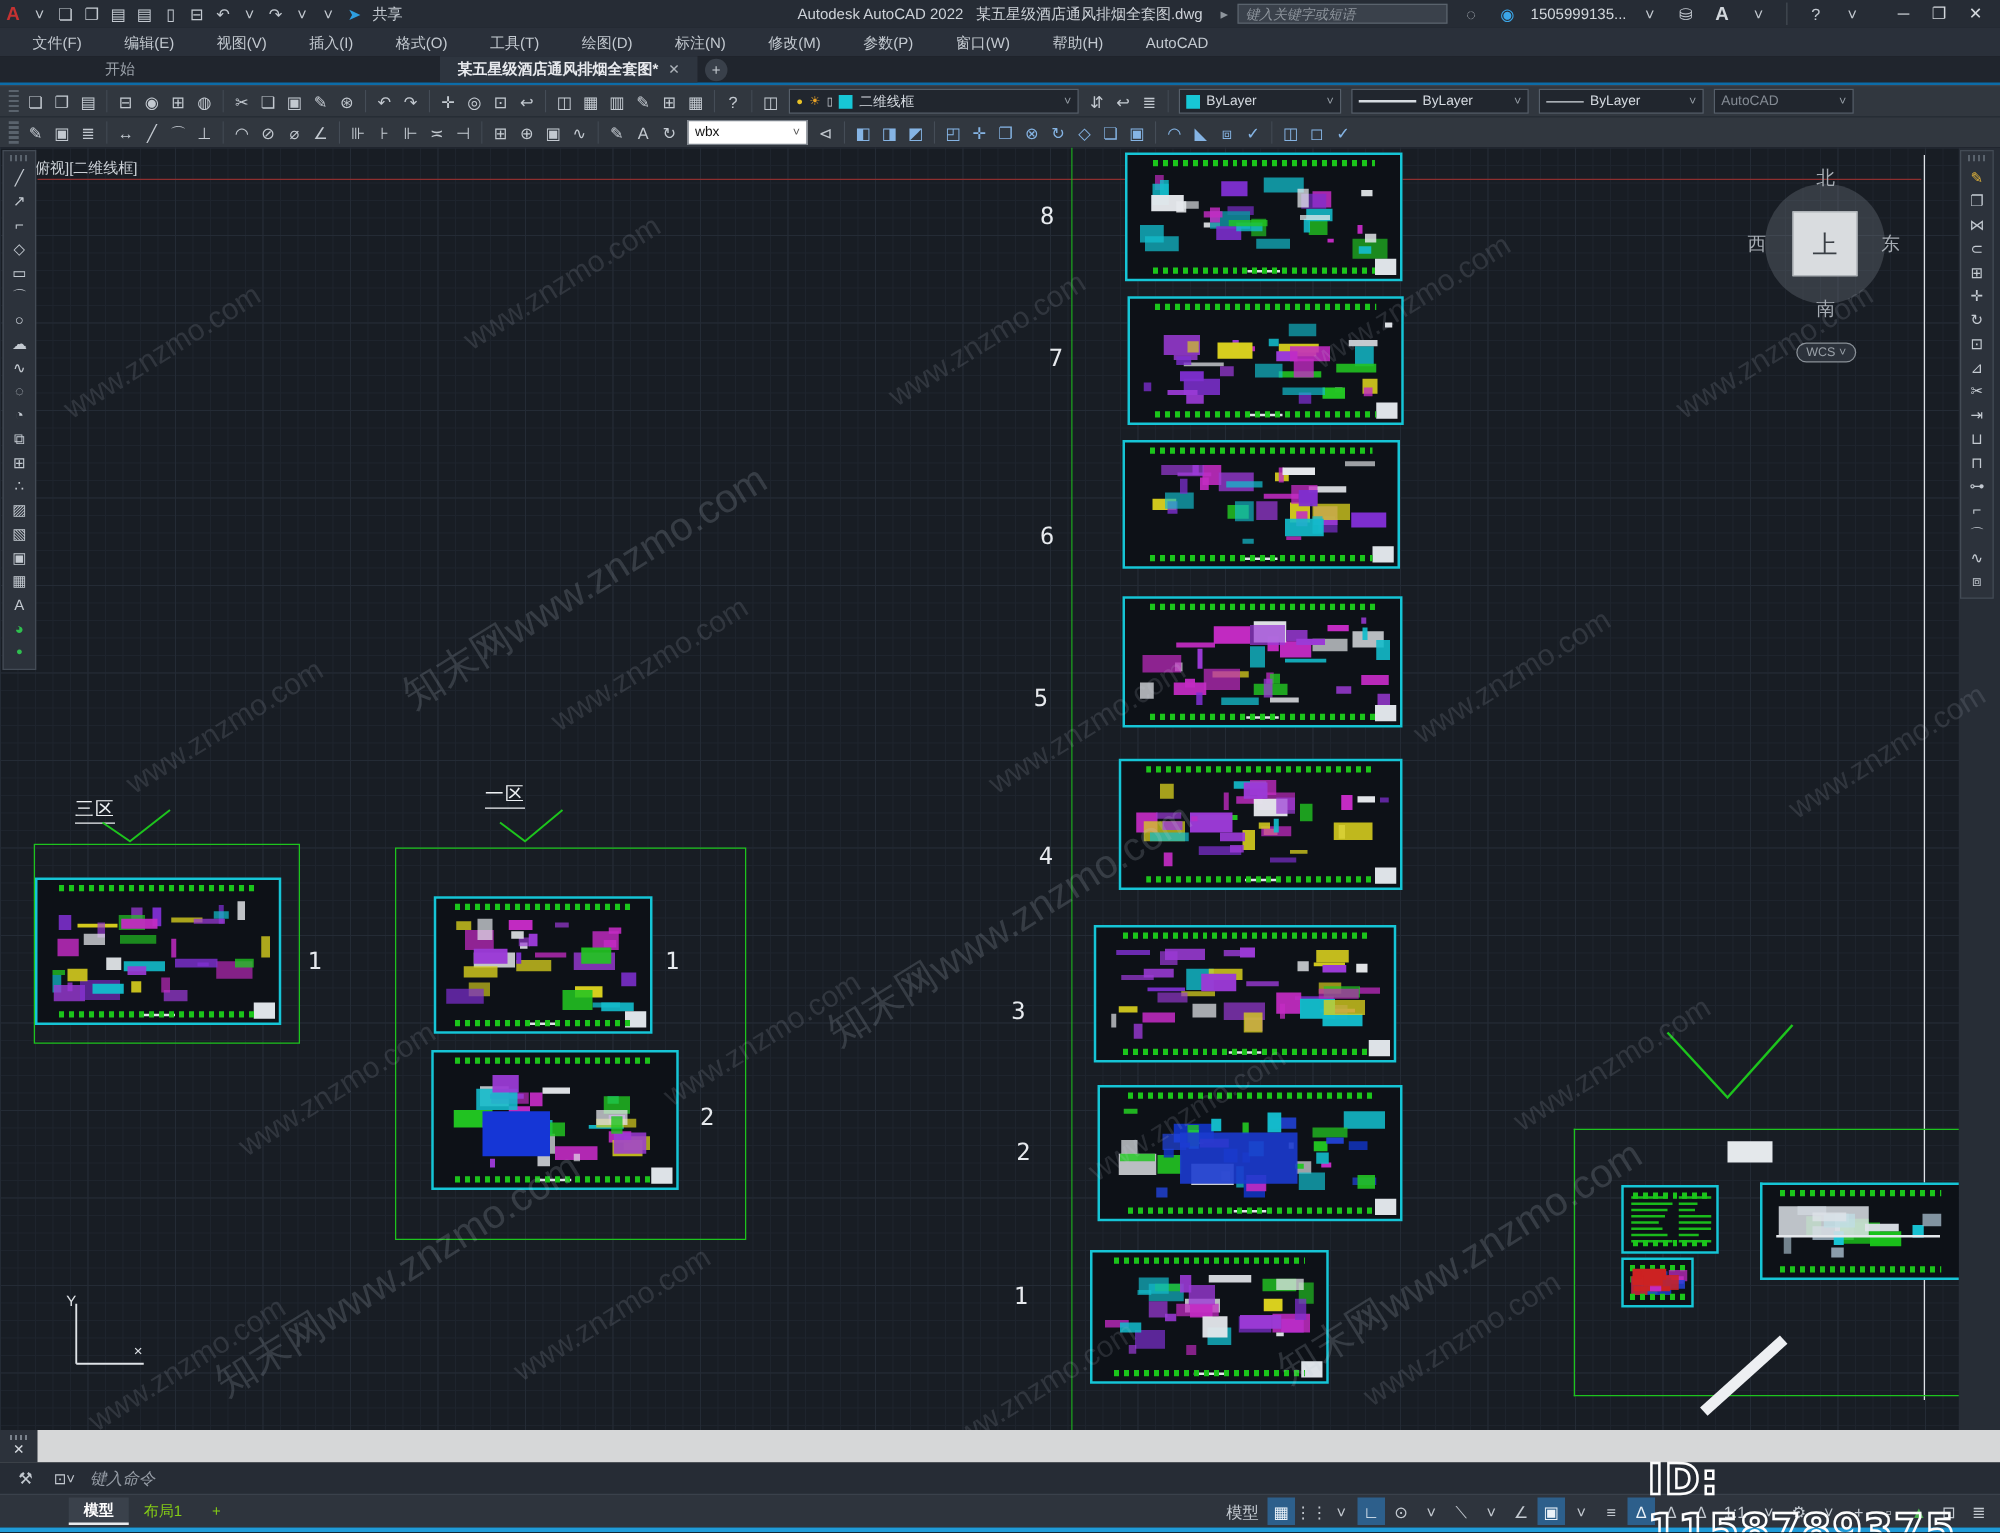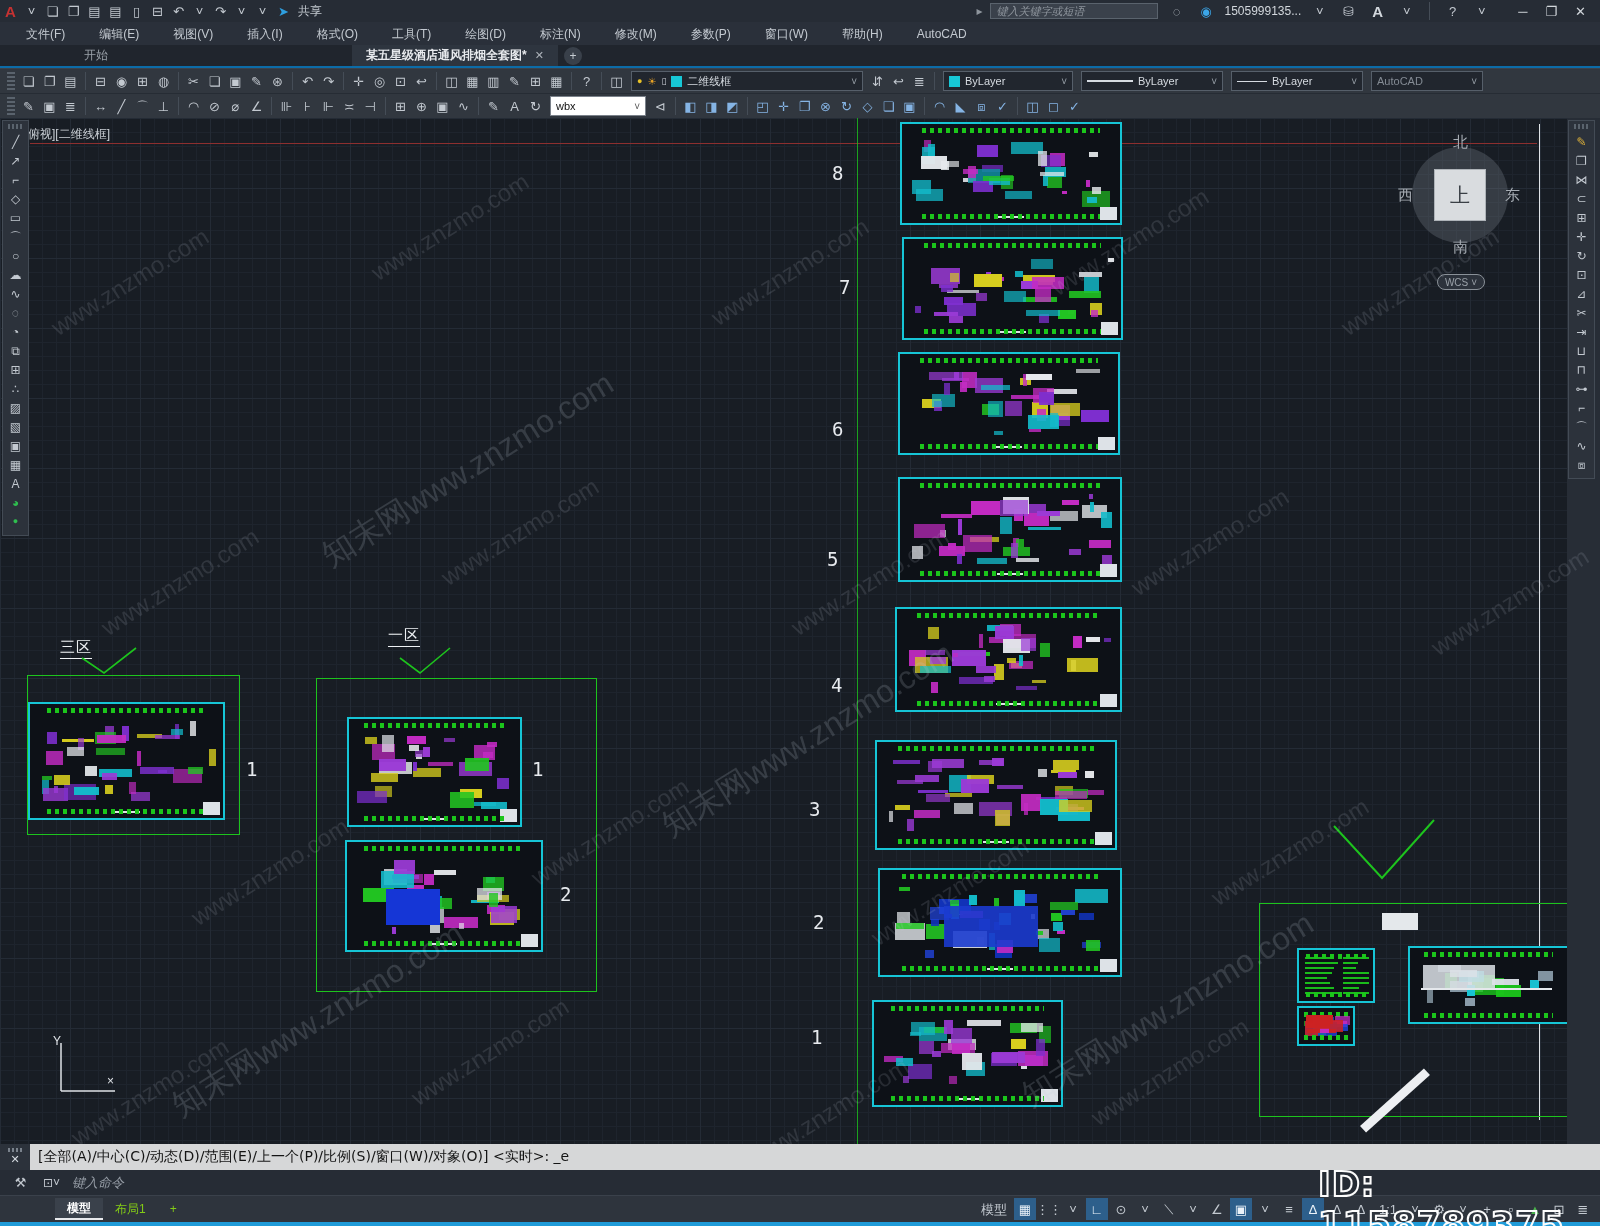--- a/index.html
+++ b/index.html
@@ -114,20 +114,23 @@
         <span class="icon">▯</span>
         <span class="icon">⊟</span>
         <span class="icon">↶</span>
         <span class="icon">˅</span>
         <span class="icon">↷</span>
         <span class="icon">˅</span>
         <span class="icon">˅</span>
         <span class="icon" style="color: rgb(46, 159, 224);">➤</span>
         <span class="icon txt">共享</span>
       </span>
+    <div class="doc-title">
+      <span>Autodesk AutoCAD 2022</span>&nbsp;&nbsp;&nbsp;<span>某五星级酒店通风排烟全套图.dwg</span>
+    </div>
     <div style="margin-left:auto;display:flex;align-items:center;gap:8px;z-index:2;">
       <span style="color:#8e959d;">▸</span>
       <div class="searchbox">键入关键字或短语</div>
       <span class="icon">◌</span>
       <span class="icon" style="color:#3ba6e8;">◉</span>
       <span style="font-size:12px;color:#d2d7dc;">1505999135...</span>
       <span class="icon">˅</span>
       <span class="icon">⛁</span>
       <span class="icon logo" style="color:#d2d7dc;">A</span>
       <span class="icon">˅</span>
@@ -931,21 +934,20 @@
         <div class="wm big" style="left: 1000px; top: 870px;">知末网www.znzmo.com</div>
         <div class="wm big" style="left: 150px; top: 880px;">知末网www.znzmo.com</div>
       </div>
   </div>
 
   <div class="cmdhist">
     <div class="ctl">
       <span class="hgrip" style="width:14px;height:4px;background:repeating-linear-gradient(90deg,#7a828c 0 2px,transparent 2px 4px);"></span>
       <span>✕</span>
     </div>
-    <div class="htext">[全部(A)/中心(C)/动态(D)/范围(E)/上一个(P)/比例(S)/窗口(W)/对象(O)] &lt;实时&gt;: _e</div>
   </div>
 
   <div class="cmdinput">
     <span class="icon">⚒</span>
     <span class="icon txt">⊡˅</span>
     <span class="prompt">键入命令</span>
   </div>
 
   <div class="statusbar">
     <div class="laytab active" style="margin-left:55px;">模型</div>

